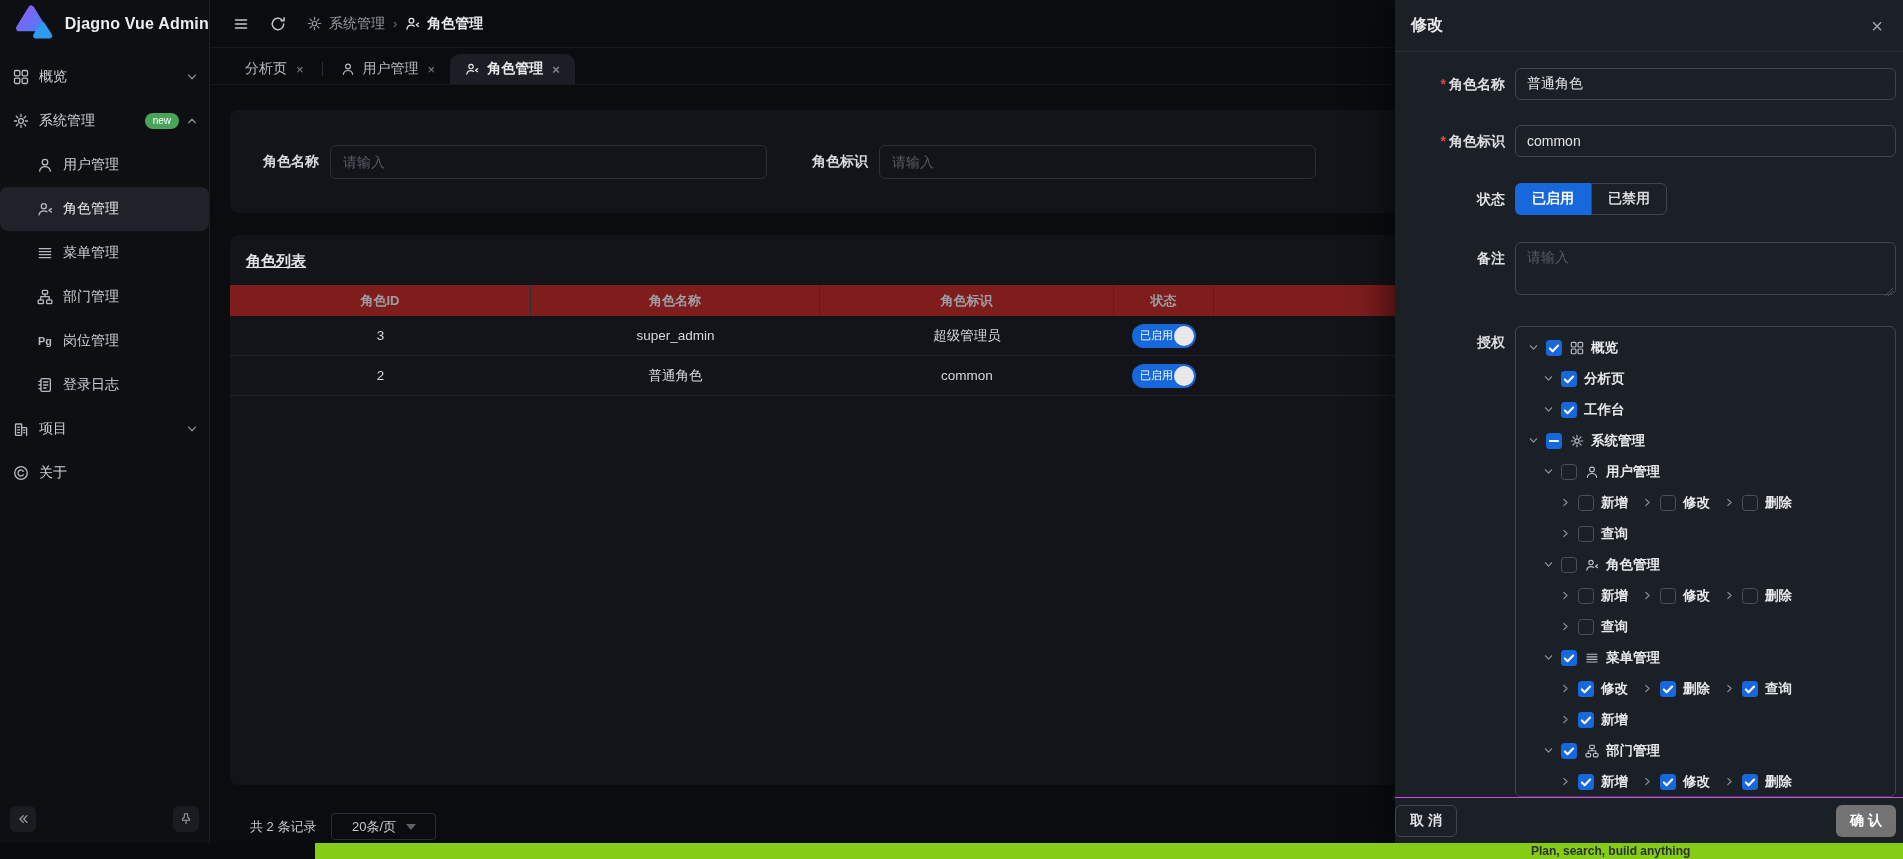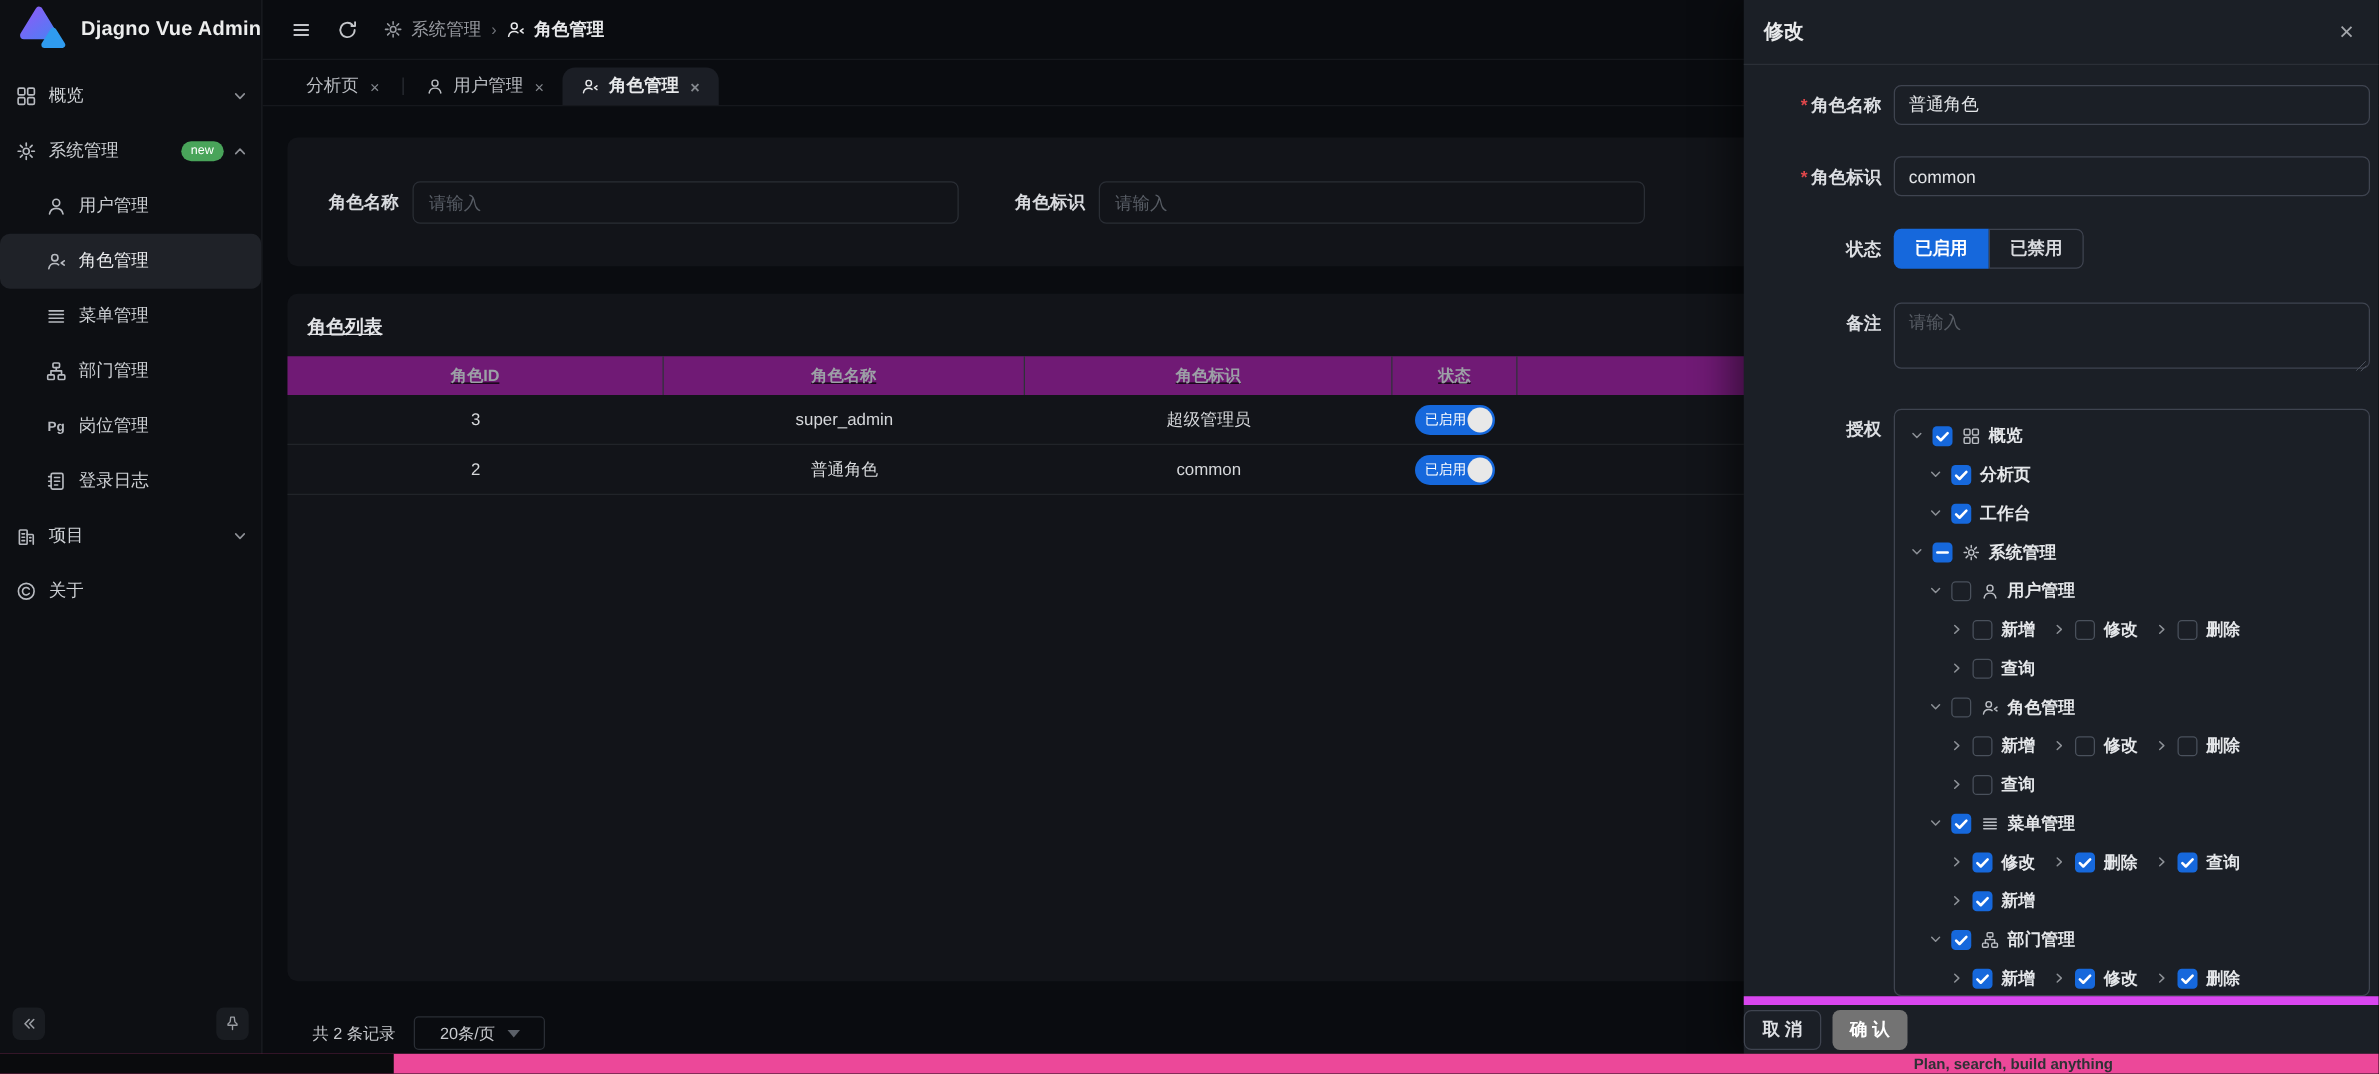--- a/index.html
+++ b/index.html
@@ -55,21 +55,21 @@
   .sfield { display:flex; align-items:center; }
   .sfield + .sfield { margin-left:45px; }
   .sfield .flabel { font-size:14px; font-weight:600; color:#d8dade; margin-right:11px; white-space:nowrap; }
   .sfield input { width:437px; height:34px; background:transparent; border:1px solid #2a2e35; border-radius:6px;
     color:#dfe1e4; font-size:14px; padding:0 12px; outline:none; font-family:inherit; }
   .sfield input::placeholder { color:#575c64; }
 
   .table-card { margin-top:22px; height:550px; display:flex; flex-direction:column; }
   .tc-title { padding:17px 16px 14px 16px; font-size:15px; font-weight:700; color:#e2e3e6;text-decoration:underline; }
   .tgrid { display:grid; grid-template-columns:301px 289px 294px 100px 1fr; }
-  .thead { background:#701a75; height:31px;text-decoration:underline; }
+  .thead { background:#7f1d1d; height:31px; }
   .thead .tcell { font-size:13px; color:#9ca0a6; font-weight:600; border-right:1px solid #2e3238; }
   .thead .tcell:last-child, .thead .tcell.noline { border-right:none; }
   .tcell { display:flex; align-items:center; justify-content:center; }
   .trow { height:40px; border-bottom:1px solid #212429; }
   .trow .tcell { font-size:13.5px; color:#d6d8db; }
   .pill { width:64px; height:24px; background:#1668dc; border-radius:12px; display:flex; align-items:center;
     cursor:pointer; position:relative; }
   .pill .pt { color:#fff; font-size:11px; margin-left:8px; }
   .pill .knob { position:absolute; right:2px; top:2px; width:20px; height:20px; border-radius:50%; background:#e8e8e8; }
 
@@ -112,29 +112,29 @@
   .trw { height:31px; display:flex; align-items:center; cursor:pointer; }
   .trw .node { display:flex; align-items:center; }
   .trw .node + .node { margin-left:14px; }
   .tchev { width:11px; height:11px; color:#8d9197; flex:none; }
   .cb { width:16px; height:16px; border-radius:3.5px; margin-left:7px; flex:none; cursor:pointer; position:relative; }
   .cb.unchecked { border:1.4px solid #4a515c; background:transparent; }
   .cb.checked, .cb.indeterminate { background:#1668dc; }
   .cb svg { position:absolute; inset:0; width:16px; height:16px; color:#fff; }
   .ticn { width:14px; height:14px; color:#bcbfc5; margin-left:8px; flex:none; }
   .tlbl { font-size:13.5px; font-weight:600; color:#e5e7ea; margin-left:7px; white-space:nowrap; }
-  .d-foot { height:46px; flex:none; border-top:7px solid #d946ef; display:flex; align-items:center;
-    justify-content:flex-start; gap:9px; padding-right:7px; }
+  .d-foot { height:46px; flex:none; border-top:1px solid #d946ef; display:flex; align-items:center;
+    justify-content:space-between; gap:9px; padding-right:7px; }
   .btn { height:32px; border-radius:6px; font-size:14px; font-weight:600; display:flex; align-items:center;
     padding:0 14px; cursor:pointer; white-space:nowrap; }
   .btn-ghost { border:1px solid #3f4450; color:#dee0e4; background:transparent; }
   .btn-primary { background:#737373; color:#fff; }
 
   
-  .strip { position:absolute; left:0; top:843px; width:1903px; height:16px; background:#ec4899; }
+  .strip { position:absolute; left:0; top:843px; width:1903px; height:16px; background:#84cc16; }
   .strip .seg-l { position:absolute; left:0; top:0; width:315px; height:16px; background:#0a0b0d; }
   .faint { position:absolute; left:1531px; top:1px; font-size:12px; font-weight:700; color:#2e3135; white-space:nowrap; }
 
   .icn svg, .tb-icn svg, .chev svg, .tchev svg, .ticn svg { width:100%; height:100%; display:block; }
 </style>
 </head>
 <body>
 
 <div class="app">
   <div class="window">

